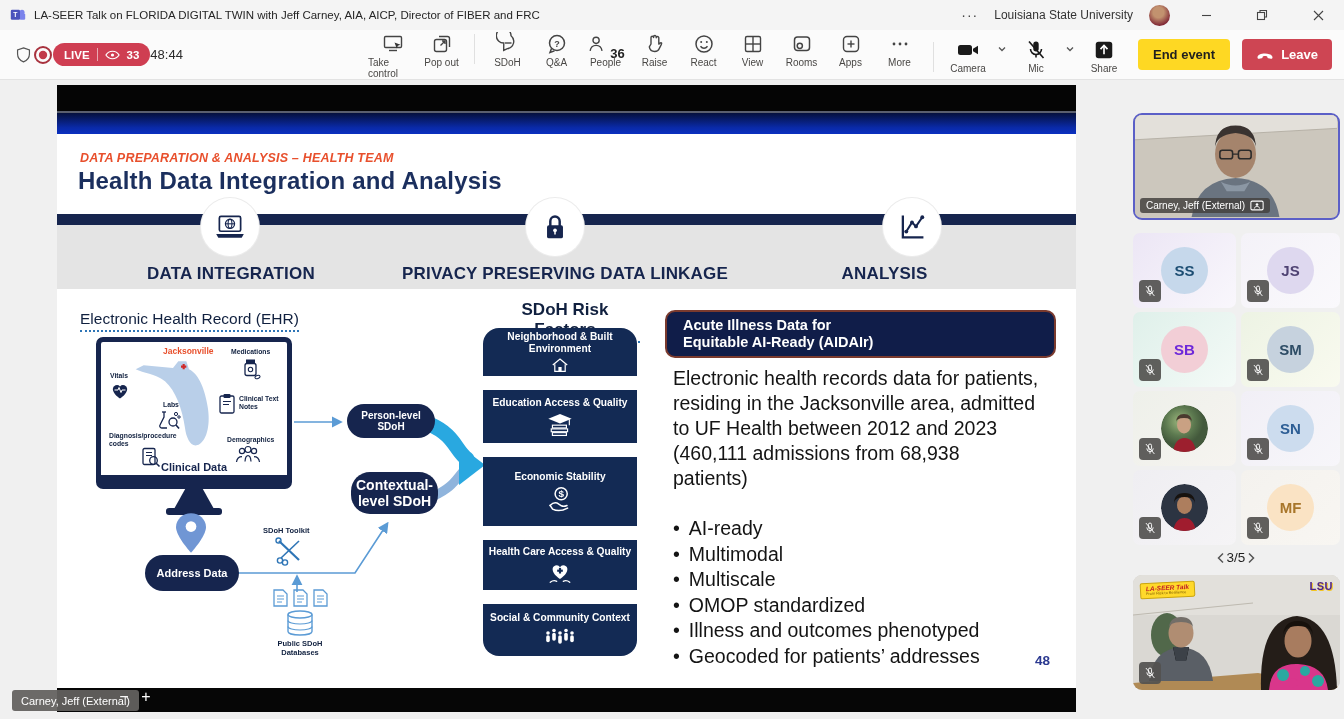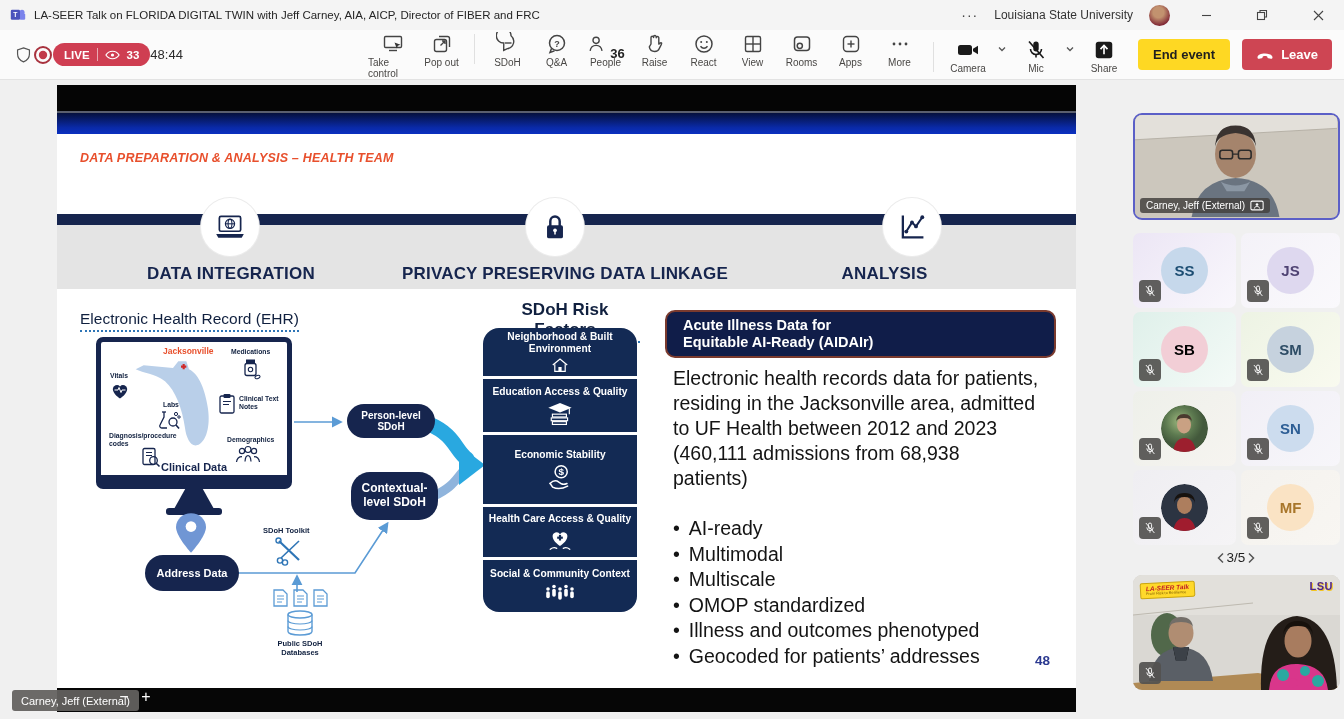--- a/index.html
+++ b/index.html
@@ -51,31 +51,31 @@
   .monitor { position:absolute; left:39px; top:203px; width:196px; height:152px; border:5px solid #16254e; border-bottom-width:14px; border-radius:7px; background:#fff; }
   .mon-stand { position:absolute; left:117px; top:355px; width:40px; height:20px; background:#16254e; clip-path:polygon(28% 0,72% 0,100% 100%,0 100%); }
   .mon-base { position:absolute; left:109px; top:374px; width:56px; height:7px; background:#16254e; border-radius:3px; }
   .mon-in { position:absolute; inset:0; font-size:7px; color:#10203f;border-radius:21px; }
   .m-city { position:absolute; left:62px; top:4px; color:#e8502d; font-size:8.5px; font-weight:bold; }
   .m-lab { position:absolute; font-size:6.8px; font-weight:bold; color:#10203f; line-height:7.5px; }
   .m-caption { position:absolute; left:0; right:0; bottom:2px; text-align:center; font-size:11px; font-weight:bold; color:#16254e; }
 
   .pill { position:absolute; background:#16254e; color:#fff; font-weight:bold; border-radius:19px; display:flex; align-items:center; justify-content:center; text-align:center; line-height:1.15; }
   .pill-person { left:290px; top:270px; width:88px; height:34px; font-size:10px; }
-  .pill-context { left:294px; top:338px; width:87px; height:48px; font-size:12px; padding:0 8px; }
+  .pill-context { left:294px; top:338px; width:87px; height:42px; font-size:14px; padding:0 8px; }
   .pill-address { left:88px; top:421px; width:94px; height:36px; font-size:11px; }
   .pin { position:absolute; left:119px; top:379px; }
   .toolkit-label { position:absolute; left:206px; top:392px; font-size:7.5px; font-weight:bold; color:#10203f; }
   .toolkit-ic { position:absolute; left:216px; top:402px; }
   .dbs { position:absolute; left:203px; top:455px; width:80px; text-align:center; }
   .db-docs { display:flex; justify-content:center; gap:5px; }
   .db-label { font-size:7.5px; font-weight:bold; color:#10203f; margin-top:3px; }
 
   .sdoh-head { position:absolute; left:433px; top:166px; width:150px; text-align:center; font-size:17px; font-weight:bold; color:#10203f; border-bottom:2px dotted #2e75b6; padding-bottom:1px; }
-  .fstack { position:absolute; left:426px; top:194px; width:154px; display:flex; flex-direction:column; gap:3px; }
+  .fstack { position:absolute; left:426px; top:194px; width:154px; display:flex; flex-direction:column; gap:14px; }
   .factor { background:#132a54; color:#fff; display:flex; flex-direction:column; align-items:center; justify-content:center; gap:2px; padding:3px 4px; }
   .factor .f-label { font-size:10.2px; font-weight:bold; text-align:center; line-height:12px; }
   .factor:first-child { border-radius:16px 16px 0 0; }
   .factor:last-child { border-radius:0 0 16px 16px; }
 
   .aidair { position:absolute; left:608px; top:176px; width:391px; height:48px; background:#101d49; border:2.5px solid #7a3a2e; border-radius:10px; color:#fff; font-weight:bold; font-size:14.5px; line-height:17px; display:flex; align-items:center; padding-left:16px; white-space:pre-line; }
   .para { position:absolute; left:616px; top:232px; width:366px; font-size:19.5px; color:#141414; line-height:25px; white-space:pre-line; }
   .bullets { position:absolute; left:616px; top:382px; width:380px; }
   .bullet { display:flex; gap:9px; font-size:19.5px; color:#141414; line-height:25.5px; }
   .pagenum { position:absolute; left:978px; top:519px; font-size:13.5px; font-weight:bold; color:var(--page-blue,#2b3990); }
@@ -339,20 +339,21 @@
     </button>
   </div>
 </div>
 
 <div class="stage">
   <div class="bar-black-top"></div>
   <div class="bar-blue"></div>
 
   <div class="slide">
     <div class="kicker">DATA PREPARATION &amp; ANALYSIS – HEALTH TEAM</div>
+    <div class="slide-title">Health Data Integration and Analysis</div>
 
     <div class="pillar-bar"></div>
     <div class="pillar-band"></div>
     <div class="pcircle" style="left:144px">
       <svg width="34" height="30" viewBox="0 0 32 26">
           <rect x="6" y="3" width="20" height="14" rx="1.5" fill="none" stroke="#16254e" stroke-width="1.6"></rect>
           <circle cx="16" cy="10" r="4.3" fill="none" stroke="#16254e" stroke-width="1.2"></circle>
           <ellipse cx="16" cy="10" rx="1.8" ry="4.3" fill="none" stroke="#16254e" stroke-width="1"></ellipse>
           <line x1="11.7" y1="10" x2="20.3" y2="10" stroke="#16254e" stroke-width="1"></line>
           <path d="M3 19.5h26l-2 3.5H5z" fill="#16254e"></path>
@@ -643,21 +644,21 @@
   <span class="micoff">
       <svg width="14" height="14" viewBox="0 0 24 24">
         <rect x="9.3" y="3.5" width="5.4" height="10" rx="2.7" fill="none" stroke="#fff" stroke-width="1.6"></rect>
         <path d="M6.5 11a5.5 5.5 0 0 0 11 0" fill="none" stroke="#fff" stroke-width="1.6"></path>
         <line x1="12" y1="16.5" x2="12" y2="20" stroke="#fff" stroke-width="1.6"></line>
         <line x1="5" y1="3.5" x2="19.5" y2="20.5" stroke="#fff" stroke-width="1.6"></line>
       </svg>
     </span>
 </div>
 <div class="tile t-c1 t-r2 tg3">
-  <span class="avatar-circle" style="background: rgb(242, 206, 214); color: #000000;">SB</span>
+  <span class="avatar-circle" style="background: rgb(242, 206, 214); color: #6d28d9;">SB</span>
   <span class="micoff">
       <svg width="14" height="14" viewBox="0 0 24 24">
         <rect x="9.3" y="3.5" width="5.4" height="10" rx="2.7" fill="none" stroke="#fff" stroke-width="1.6"></rect>
         <path d="M6.5 11a5.5 5.5 0 0 0 11 0" fill="none" stroke="#fff" stroke-width="1.6"></path>
         <line x1="12" y1="16.5" x2="12" y2="20" stroke="#fff" stroke-width="1.6"></line>
         <line x1="5" y1="3.5" x2="19.5" y2="20.5" stroke="#fff" stroke-width="1.6"></line>
       </svg>
     </span>
 </div>
 <div class="tile t-c2 t-r2 tg4">

